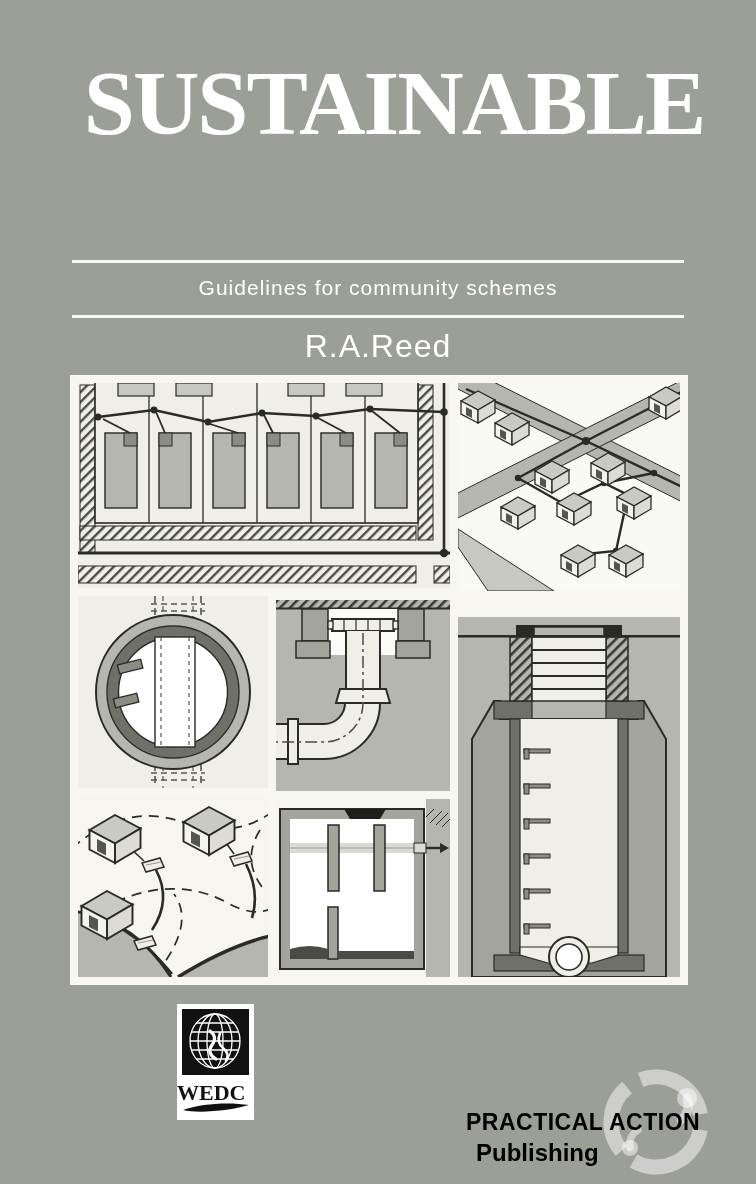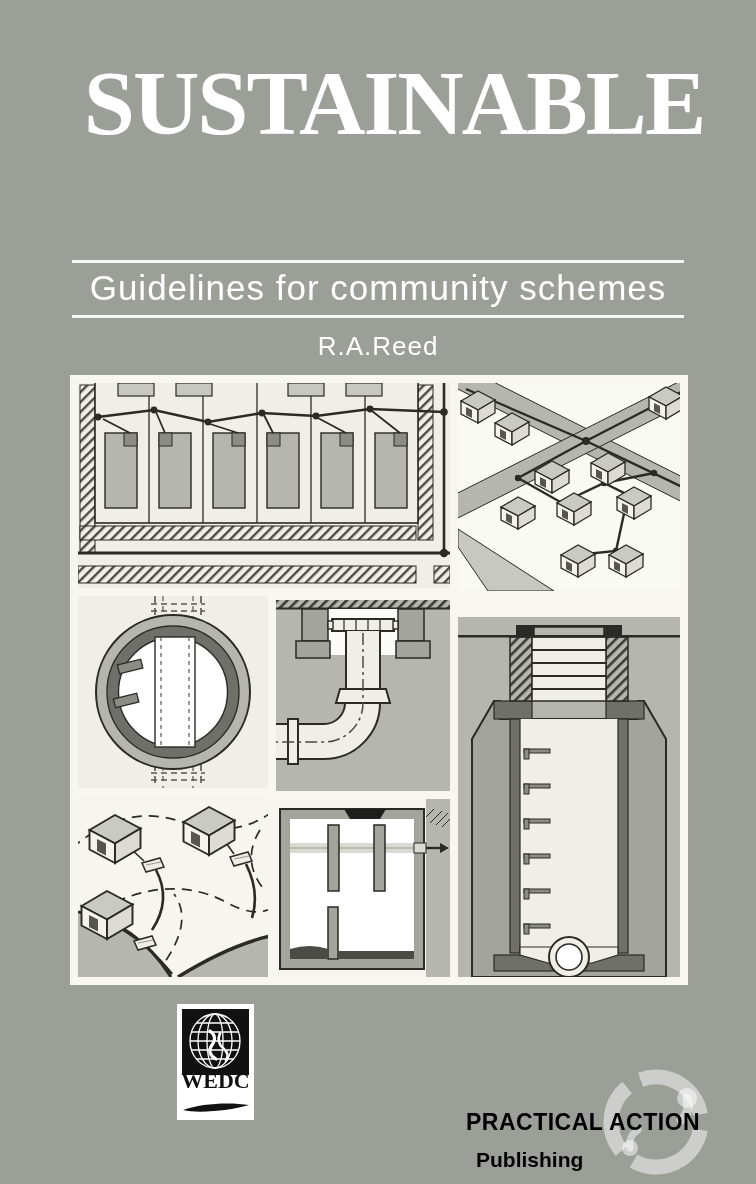--- a/index.html
+++ b/index.html
@@ -21,52 +21,52 @@
   .title .l2{display:block;letter-spacing:4px;}
   .rule{
     position:absolute;left:72px;width:612px;height:3px;
     background:#FFFFFF;opacity:.92;
   }
   .rule-1{top:260px;}
   .rule-2{top:315px;}
   .subtitle{
     position:absolute;top:266px;left:0;width:756px;
     text-align:center;color:#FFFFFF;
-    font-size:35px;line-height:44px;letter-spacing:1px;
+    font-size:21px;line-height:44px;letter-spacing:1px;
   }
   .author{
     position:absolute;top:330px;left:0;width:756px;
     text-align:center;color:#FFFFFF;
-    font-size:26px;line-height:32px;letter-spacing:1px;
+    font-size:32px;line-height:32px;letter-spacing:1px;
   }
   
   .montage{
     position:absolute;top:375px;left:70px;width:618px;height:610px;
   }
   .montage svg{display:block;}
   
   .wedc{
     position:absolute;top:1004px;left:177px;width:77px;height:116px;
     background:#FFFFFF;
   }
   .wedc-globe{position:absolute;top:5px;left:5px;width:67px;height:66px;background:#111111;}
   .wedc-word{
-    position:absolute;top:64px;left:0;width:77px;text-align:center;
+    position:absolute;top:76px;left:0;width:77px;
     font-family:"Liberation Serif", serif;font-weight:bold;
     font-size:22px;line-height:26px;color:#111111;letter-spacing:0px;
   }
   .wedc-swoosh{position:absolute;top:97px;left:4px;}
   
   .pa-ring{position:absolute;top:1056px;left:590px;}
   .pa-text{
     position:absolute;top:1110px;left:466px;color:#000000;
     font-weight:bold;z-index:2;
   }
   .pa-line1{font-size:23px;line-height:25px;letter-spacing:0.5px;}
-  .pa-line2{font-size:21px;line-height:23px;margin-left:10px;margin-top:13px;}
+  .pa-line2{font-size:24px;line-height:23px;margin-left:10px;margin-top:6px;}
 </style>
 </head>
 <body>
 
 <div class="cover">
 
   <h1 class="title">
     <span class="l1">SUSTAINABLE</span>
   </h1>
 

